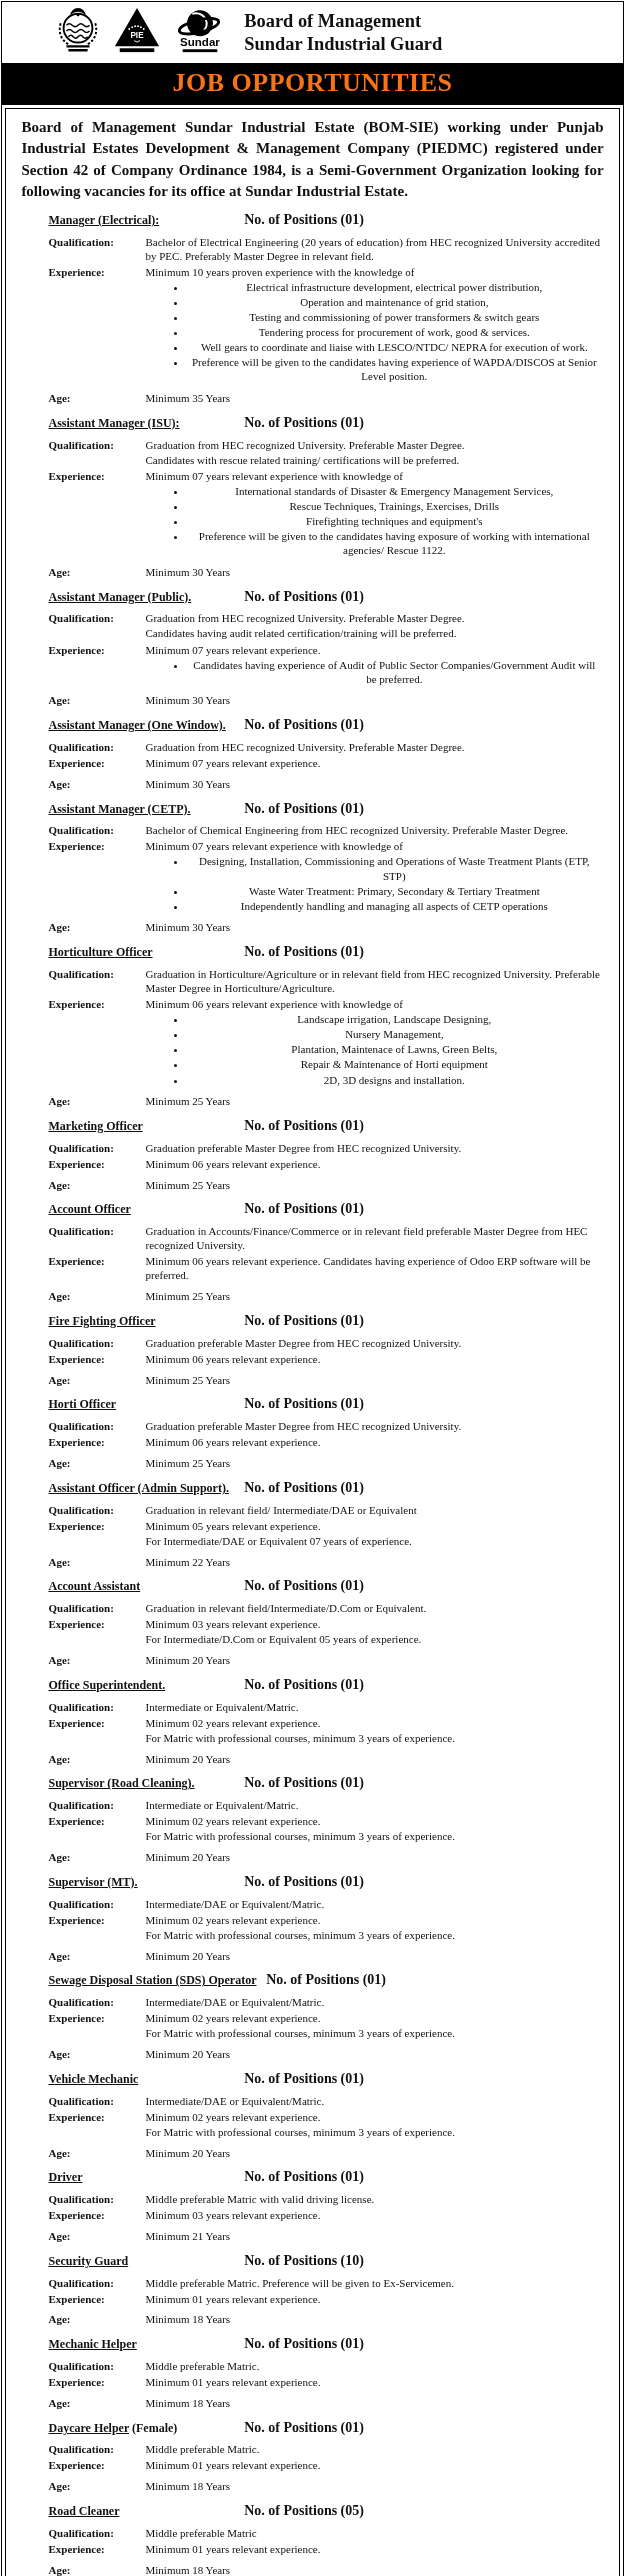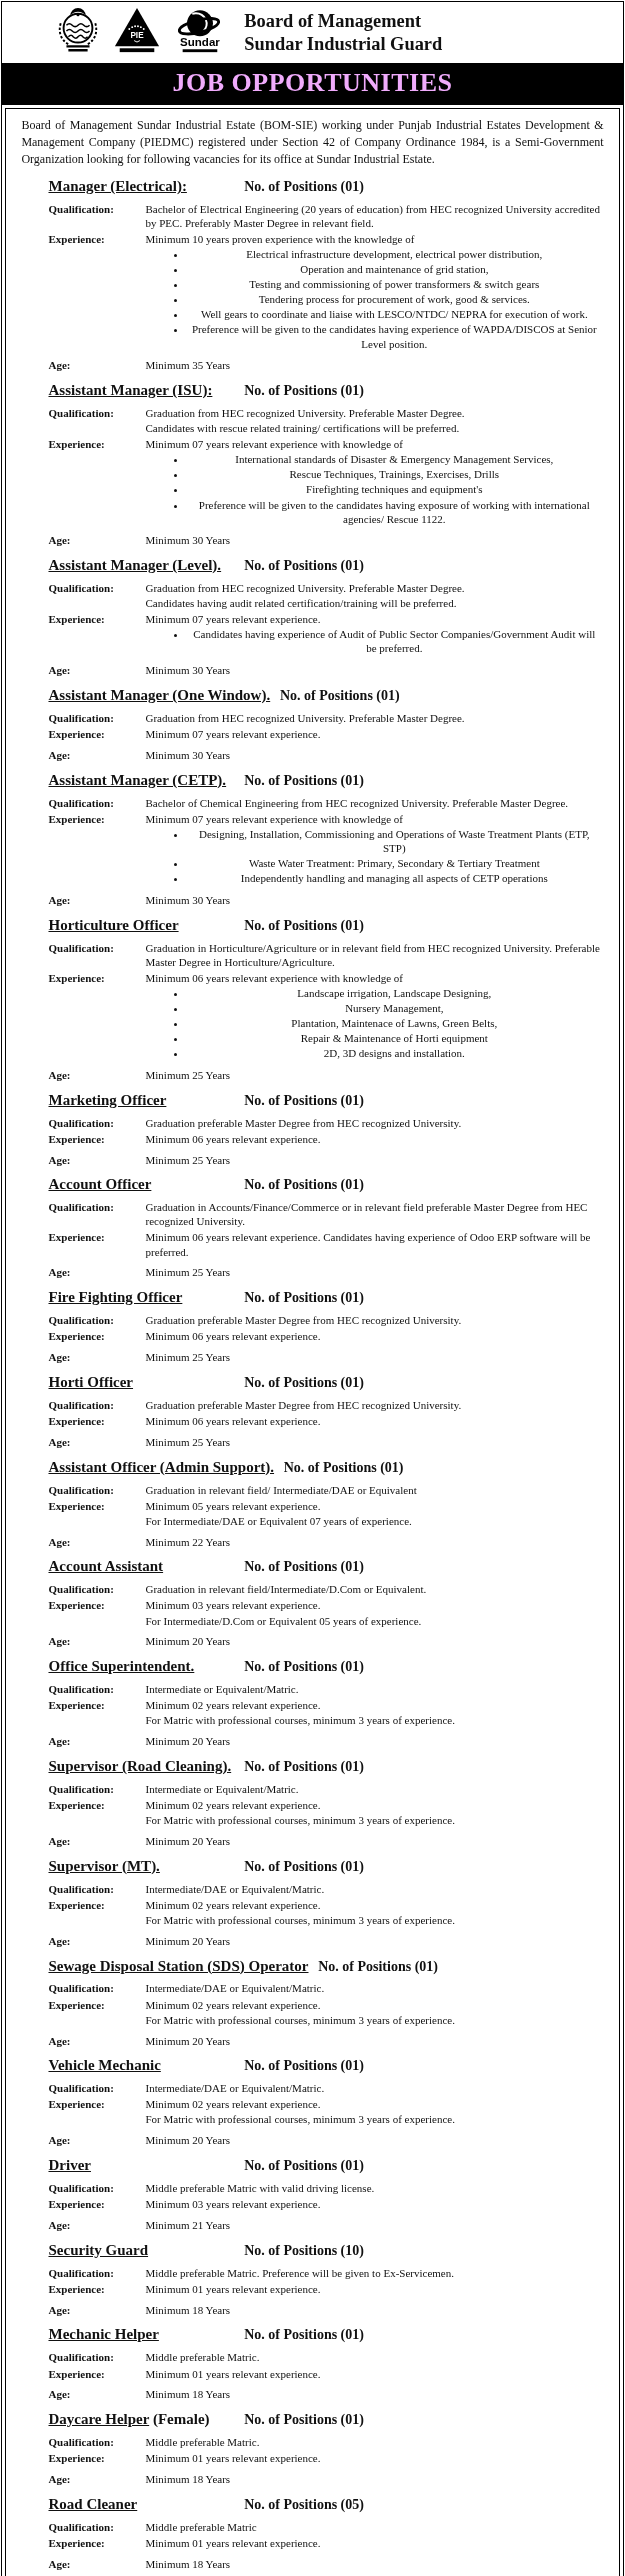--- a/index.html
+++ b/index.html
@@ -5,30 +5,30 @@
   html,body{margin:0;padding:0;background:#fff;}
   body{width:625px;font-family:"Liberation Serif",serif;color:#111;-webkit-font-smoothing:antialiased;}
   .ad{border:1.9px solid #000;margin:1px;background:#fff;}
 
   
   .hdr{display:flex;align-items:center;padding:3.9px 7.8px 2.9px;gap:9.7px;}
   .logos{display:flex;align-items:center;gap:10px;margin-left:43px;}
   .org-title{font-weight:bold;font-size:18.4px;line-height:1.22;margin-left:7.8px;}
 
   
-  .banner{background:#000;color:#f0abfc;text-align:center;font-weight:bold;font-size:26px;letter-spacing:0.5px;padding:4.8px 0 7.8px;}
+  .banner{background:#000;color:#f97316;text-align:center;font-weight:bold;font-size:26px;letter-spacing:0.5px;padding:4.8px 0 7.8px;}
 
   
   .content{border:1.9px solid #000;margin:2.9px;padding:7.8px 13.6px 3.9px;}
-  .intro{font-weight:normal;font-size:12px;line-height:1.42;text-align:justify;margin:0 1.9px 3.9px;}
+  .intro{font-weight:bold;font-size:15px;line-height:1.42;text-align:justify;margin:0 1.9px 3.9px;}
 
   
   .job{margin:0 3.9px 1.9px 29px;font-size:11px;line-height:1.28;}
   .job-head{display:flex;align-items:baseline;margin:8.7px 0 5.8px;}
-  .jt{font-weight:bold;min-width:186px;padding-right:9.7px;font-size:15px;}
+  .jt{font-weight:bold;min-width:186px;padding-right:9.7px;font-size:12px;}
   .jt-main{text-decoration:underline;}
   .job-pos{font-weight:bold;font-size:14px;}
   .row{display:flex;margin:1px 0;}
   .lbl{flex:0 0 97px;font-weight:bold;}
   .val{flex:1;text-align:left;}
   .val div{margin-bottom:1px;}
   .row.age{margin-top:5.8px;}
   ul.bullets{margin:1px 0 1.9px 27px;padding-left:14.5px;list-style:disc;text-align:center;}
   ul.bullets li{margin:0 0 1px;}
   svg text{font-family:"Liberation Sans",sans-serif;}
@@ -143,21 +143,21 @@
             </div>
     </div>
     <div class="row age">
       <span class="lbl">Age:</span>
       <div class="val a-val">Minimum 30 Years</div>
     </div>
   </section>
 
   <section class="job">
     <div class="job-head">
-      <span class="jt"><span class="jt-main">Assistant Manager (Level).</span><span class="jt-sfx"></span></span>
+      <span class="jt"><span class="jt-main">Assistant Manager (Public).</span><span class="jt-sfx"></span></span>
       <span class="job-pos">No. of Positions (01)</span>
     </div>
     <div class="row">
       <span class="lbl">Qualification:</span>
       <div class="val q-val">
               <div>Graduation from HEC recognized University. Preferable Master Degree.</div>
               <div>Candidates having audit related certification/training will be preferred.</div>
             </div>
     </div>
     <div class="row">

